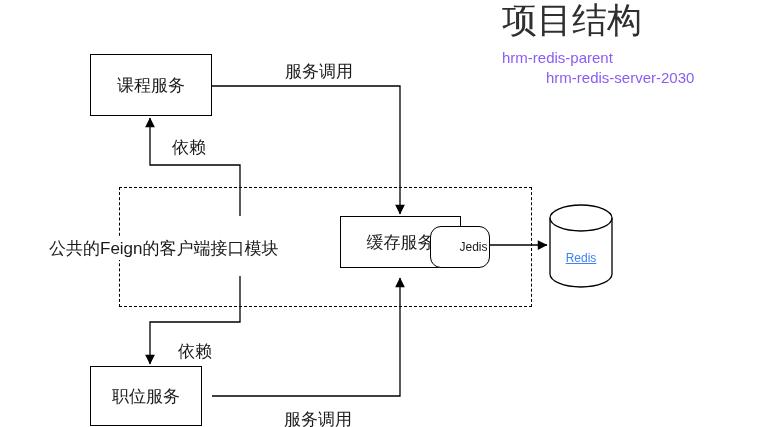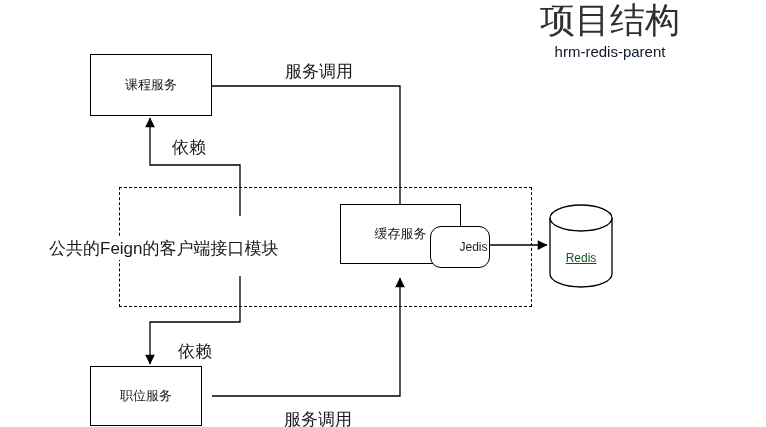--- a/index.html
+++ b/index.html
@@ -45,27 +45,27 @@
     background: transparent;
   }
   .node {
     position: absolute;
     box-sizing: border-box;
     border: 1px solid #000000;
     background: #ffffff;
     display: flex;
     align-items: center;
     justify-content: center;
-    font-size: 13px;
+    font-size: 17px;
     text-align: center;
     color: #1a1a1a;
   }
   .node-course   { left: 90px;  top: 54px;  width: 122px; height: 62px; }
   .node-feign    { left: 180px; top: 216px; width: 121px; height: 60px; }
-  .node-cache    { left: 340px; top: 204px; width: 121px; height: 60px; }
+  .node-cache    { left: 340px; top: 216px; width: 121px; height: 52px; }
   .node-jedis    { left: 430px; top: 226px; width: 60px;  height: 42px; border-radius: 11px; font-size: 12px; padding-left: 27px; }
   .node-position { left: 90px;  top: 366px; width: 112px; height: 60px; }
   .edge-label {
     position: absolute;
     font-size: 17px;
     white-space: nowrap;
     color: #1a1a1a;
   }
   .lbl-service-call-top    { left: 285px; top: 60px; }
   .lbl-dependency-top      { left: 172px; top: 136px; }
@@ -79,40 +79,39 @@
     padding: 0 1px;
     margin-left: 41px;
   }
   .lbl-redis {
     position: absolute;
     left: 550px;
     top: 251px;
     width: 62px;
     text-align: center;
     font-size: 12px;
-    color: #14532d;
+    color: #3b82f6;
     text-decoration: underline;
   }
   .heading {
     position: absolute;
-    left: 540px;
+    left: 502px;
     top: 0px;
-    text-align: center;
   }
   .heading-title {
     font-size: 35px;
     line-height: 40px;
     color: #2f2f2f;
     white-space: nowrap;
   }
   .heading-tree {
-    margin-top: 2px;
+    margin-top: 8px;
     font-size: 15px;
     line-height: 20px;
-    color: #0f172a;
+    color: #8b5cf6;
   }
   .tree-line { white-space: nowrap; }
   .tree-line.indent { padding-left: 44px; }
 </style>
 </head>
 <body>
 
 <div class="canvas">
 
   <div class="group-dashed"></div>
@@ -167,16 +166,17 @@
 
   <div class="edge-label lbl-service-call-bottom">服务调用</div>
 
 
   <div class="edge-label lbl-feign-note">公共的Feign的客户端接口模块</div>
 
   <div class="heading">
     <div class="heading-title">项目结构</div>
     <div class="heading-tree">
       <div class="tree-line">hrm-redis-parent</div>
+      <div class="tree-line indent">hrm-redis-server-2030</div>
     </div>
   </div>
 
 </div>
 
 </body></html>

